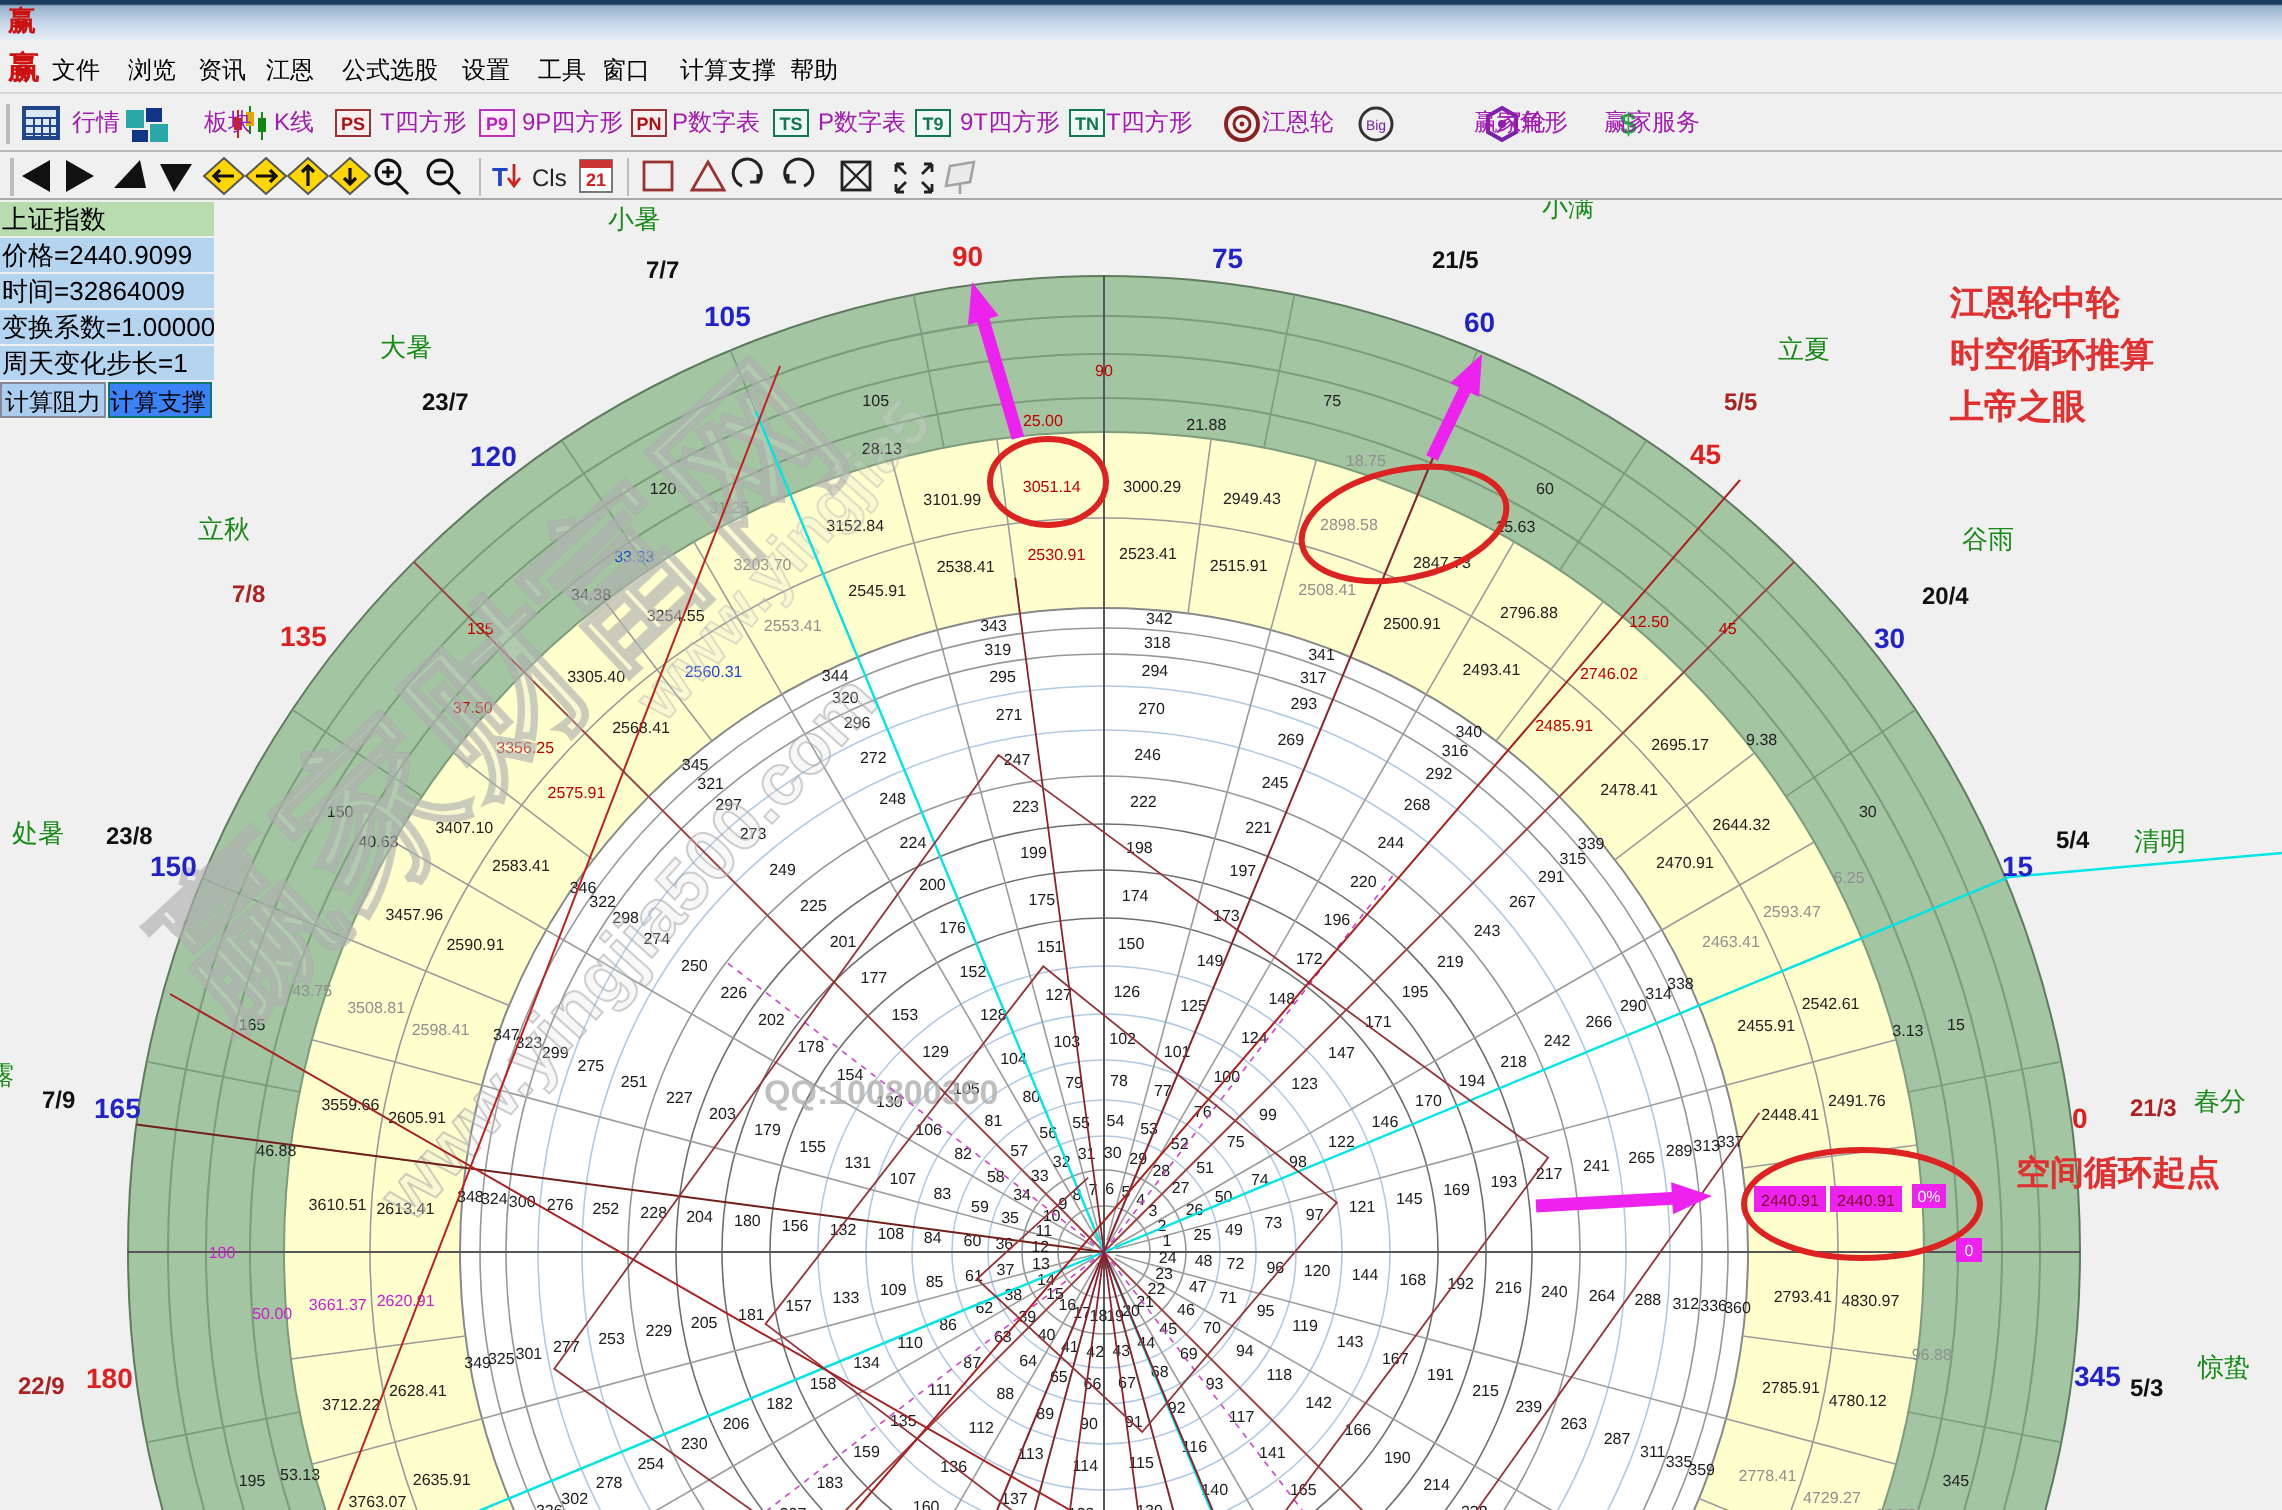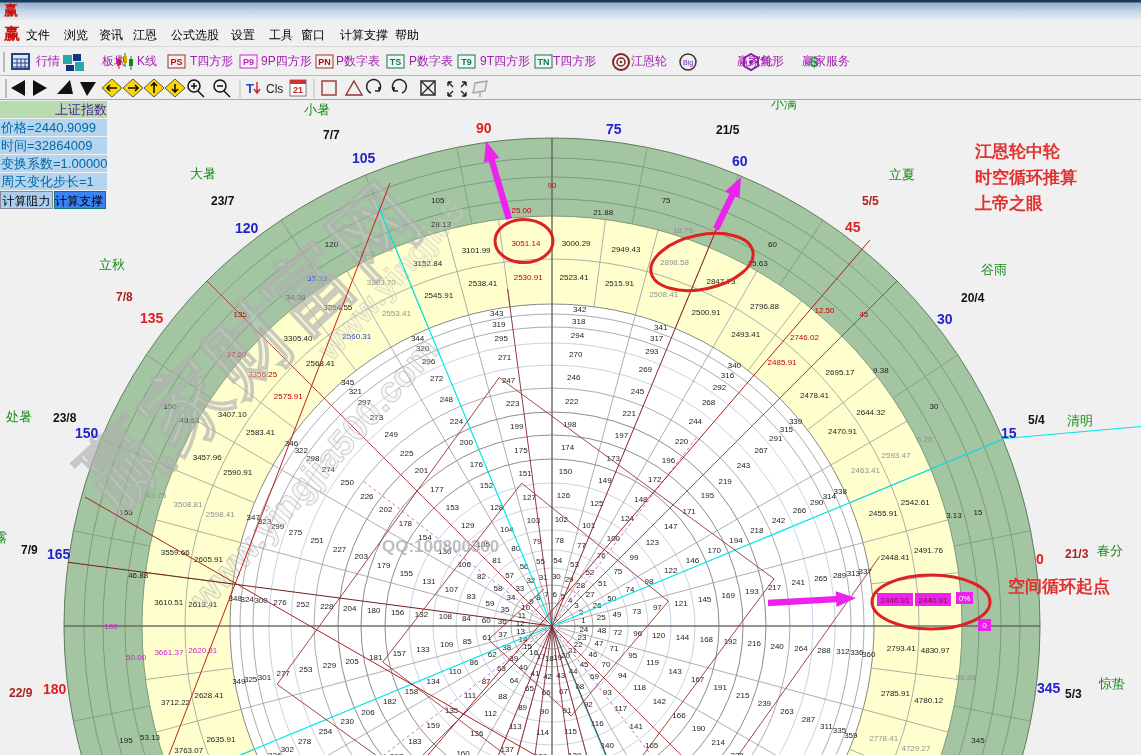--- a/index.html
+++ b/index.html
@@ -2,21 +2,21 @@
 <html><head><meta charset="utf-8"><style>
 *{margin:0;padding:0;box-sizing:border-box}
 body{width:1141px;height:755px;overflow:hidden;font-family:"Liberation Sans",sans-serif;position:relative;background:#f0f0f0}
 #title{position:absolute;left:0;top:0;width:1141px;height:20px;background:linear-gradient(#1a3a5c 0,#1a3a5c 2px,#94b0cb 3px,#c8d8ea 12px,#e6eef7 20px);font-size:12px;color:#000;line-height:20px}
 #menu{position:absolute;left:0;top:20px;width:1141px;height:27px;background:#f0f0f0;font-size:12px;color:#000;border-bottom:1px solid #d8d8d8}
 #tb1{position:absolute;left:0;top:48px;width:1141px;height:28px;background:#f0f0f0;border-bottom:1px solid #b8b8b8;font-size:12px}
 #tb2{position:absolute;left:0;top:77px;width:1141px;height:23px;background:#f0f0f0;border-bottom:1px solid #a8a8a8;font-size:12px}
 .mi{position:absolute;top:7px}
 .ti{position:absolute;top:5px;color:#a21caf}
 #panel{position:absolute;left:0;top:101px;width:107px;z-index:5;font-size:13px}
-.prow{height:17px;margin-bottom:1px;background:#b4d4f0;color:#0369a1;line-height:17px;padding-left:1px;white-space:nowrap;overflow:hidden}
+.prow{height:17px;margin-bottom:1px;background:#b4d4f0;color:#000000;line-height:17px;padding-left:1px;white-space:nowrap;overflow:hidden}
 .logo{display:inline-block;color:#cc1111;font-weight:bold;font-size:14px}
 </style></head><body>
 <svg width="1141" height="655" style="position:absolute;left:0;top:100px" font-family="Liberation Sans, sans-serif">
     <rect x="0" y="0" width="1141" height="655" fill="#f0f0f0"></rect>
     <circle cx="552.0" cy="526.0" r="488" fill="#a3c5a1" stroke="#5f7a5f" stroke-width="1"></circle>
     <circle cx="552.0" cy="526.0" r="410" fill="#ffffce" stroke="#7d9b7d" stroke-width="1"></circle>
     <circle cx="552.0" cy="526.0" r="322" fill="#ffffff" stroke="#888" stroke-width="1"></circle>
     <circle cx="552.0" cy="526.0" r="427" fill="none" stroke="#7d9b7d" stroke-width="1"></circle>
     <circle cx="552.0" cy="526.0" r="449" fill="none" stroke="#7d9b7d" stroke-width="1"></circle>
     <circle cx="552.0" cy="526.0" r="468" fill="none" stroke="#7d9b7d" stroke-width="1"></circle>
@@ -884,21 +884,21 @@
 <g stroke="#222" stroke-width="1.4" fill="none">
         <path d="M448,5 l5,5 m-5,-5 h4 m-4,0 v4 M466,5 l-5,5 m5,-5 h-4 m4,0 v4 M448,19 l5,-5 m-5,5 h4 m-4,0 v-4 M466,19 l-5,-5 m5,5 h-4 m4,0 v-4"></path>
       </g>
 <g transform="translate(473,4)" opacity="0.75">
         <polygon points="2,2 14,0 12,10 0,12" fill="#e8e8e8" stroke="#888" stroke-width="1.3"></polygon>
         <line x1="7" y1="11" x2="7" y2="16" stroke="#888" stroke-width="1.3"></line>
       </g>
 </svg>
 </div>
 <div id="panel">
-<div class="prow" style="background:#b8dcb0;color:#4c1d95;text-align:right">上证指数</div>
+<div class="prow" style="background:#b8dcb0;color:#000000;text-align:left">上证指数</div>
 <div class="prow">价格=2440.9099</div>
 <div class="prow">时间=32864009</div>
 <div class="prow">变换系数=1.00000</div>
 <div class="prow">周天变化步长=1</div>
 <div style="height:18px;display:flex;font-size:12px;white-space:nowrap">
       <div style="width:53px;background:#aacdf0;color:#000;text-align:center;line-height:18px;border:1px solid #889;margin-right:1px;overflow:hidden">计算阻力</div>
       <div style="width:52px;background:#3b82f6;color:#000;text-align:left;line-height:18px;border:1px solid #0f766e;overflow:hidden">计算支撑</div>
     </div>
 </div>
 

